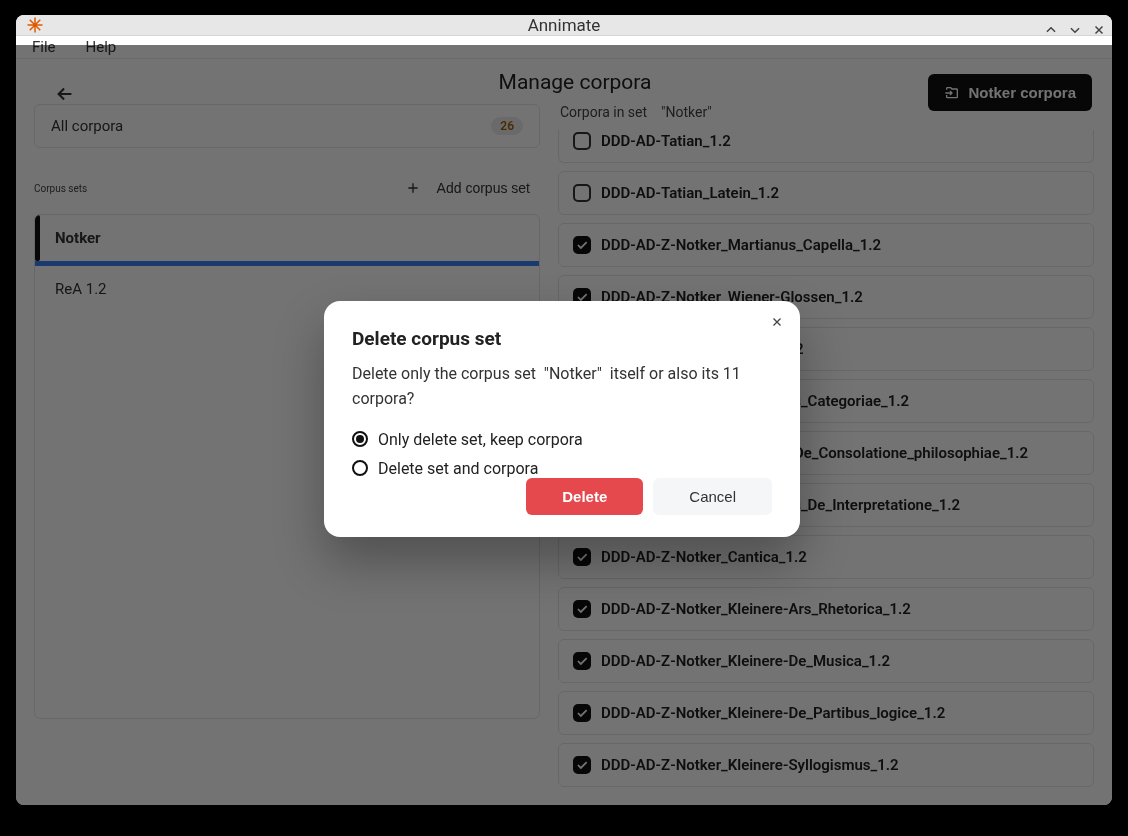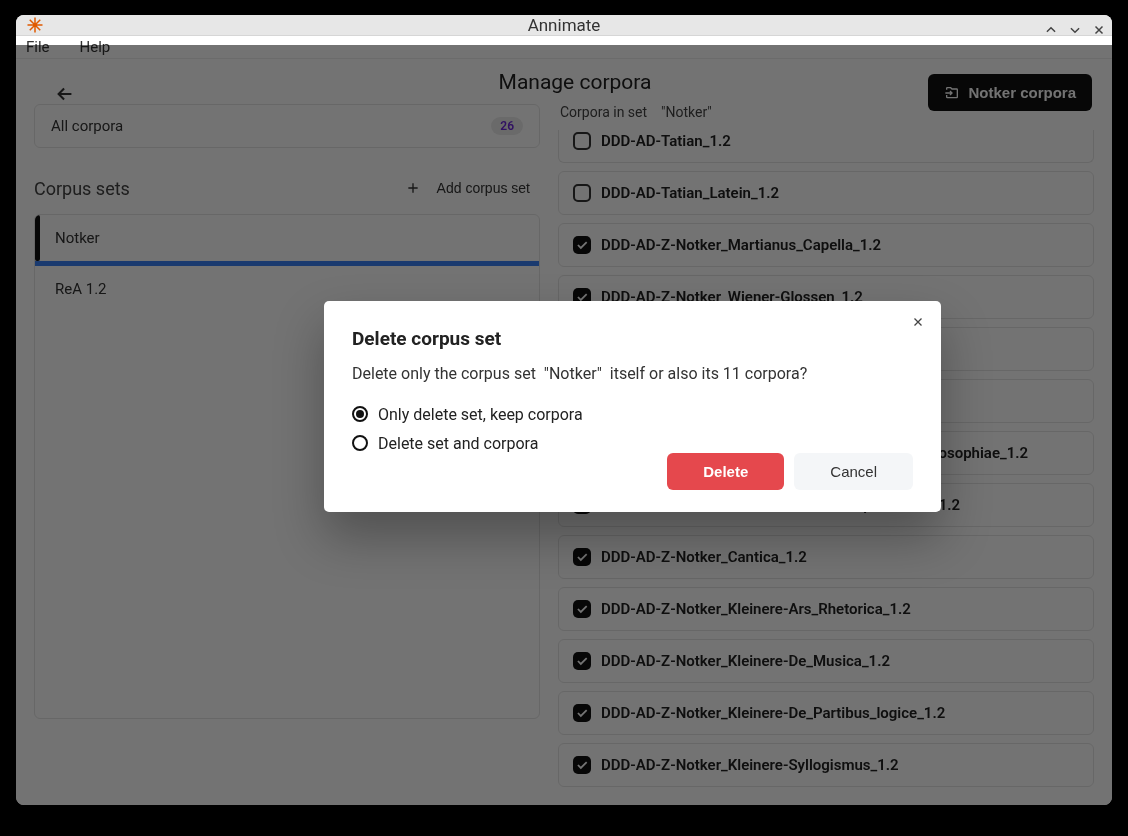--- a/index.html
+++ b/index.html
@@ -7,59 +7,59 @@
   
   .outer-frame { position: absolute; top: 0; left: 0; width: 1128px; height: 836px; background: #000; }
   .window { position: absolute; top: 15px; left: 16px; width: 1096px; height: 790px; background: #fff; border-radius: 8px; overflow: hidden; display: flex; flex-direction: column; box-shadow: 0 0 0 1px rgba(0,0,0,0.1); }
   
   .titlebar { height: 30px; background: #e7e7e7; display: flex; align-items: center; position: relative; border-bottom: 1px solid #d6d6d6; }
   .titlebar-icon { width: 18px; height: 18px; margin-left: 10px; color: #e05a00; display:flex; align-items:center; justify-content:center;}
   .titlebar-title { position: absolute; left: 0; right: 0; text-align: center; font-size: 17px; color: #333; pointer-events: none; }
   .titlebar-controls { position: absolute; right: 6px; top: 0; height: 30px; display: flex; align-items: center; gap: 10px; }
   .titlebar-ctrl { width: 14px; height: 14px; color: #444; cursor: pointer; display: flex; align-items: center; justify-content: center; }
   
-  .menubar { height: 32px; display: flex; align-items: center; gap: 30px; padding: 0 10px; font-size: 15px; color: #333; border-bottom: 1px solid #eee; }
+  .menubar { height: 32px; display: flex; align-items: center; gap: 30px; padding: 0 16px; font-size: 15px; color: #333; border-bottom: 1px solid #eee; }
   .menubar span { cursor: pointer; }
   
   .page-header { position: relative; height: 64px; display: flex; align-items: center; }
   .back-btn { position: absolute; left: 38px; top: 23px; width: 24px; height: 24px; color: #333; cursor: pointer; display: flex; align-items: center; }
   .page-title { width: 100%; text-align: center; font-size: 21px; font-weight: 400; color: #222; padding-left: 22px; }
   .import-btn { position: absolute; right: 20px; top: 15px; background: #111; color: #fff; border: none; border-radius: 6px; font-size: 15px; font-weight: 600; padding: 10px 16px; display: flex; align-items: center; gap: 8px; cursor: pointer; }
   .import-btn svg { width: 16px; height: 16px; }
   
   .content { flex: 1; display: flex; }
   .left-col { width: 542px; padding: 0 18px; }
   .right-col { flex: 1; padding: 0 18px 18px 0; display: flex; flex-direction: column; }
   
   .all-corpora { border: 1px solid #e5e5e5; border-radius: 6px; padding: 12px 16px; display: flex; justify-content: space-between; margin-bottom: 24px; }
   .all-corpora-label { font-size: 15px; color: #333; }
-  .badge { background: #ececec; color: #6d28d9; font-size: 12px; font-weight: 600; padding: 2px 9px; border-radius: 10px; }
+  .badge { background: #ececec; color: #a16207; font-size: 12px; font-weight: 600; padding: 2px 9px; border-radius: 10px; }
   
   .sets-header { display: flex; align-items: center; justify-content: space-between; margin-bottom: 10px; }
-  .sets-title { font-size: 18px; color: #444; }
+  .sets-title { font-size: 10px; color: #444; }
   .add-set-btn { display: flex; align-items: flex-end; gap: 16px; background: transparent; border: none; font-size: 14px; color: #333; padding: 8px 10px; border-radius: 6px; cursor: pointer; }
   
   .sets-list { border: 1px solid #e5e5e5; border-radius: 6px; overflow: hidden; height: 505px; }
   .set-row { display: flex; align-items: center; padding: 14px 20px; font-size: 15px; color: #333; cursor: pointer; }
-  .set-row.active { font-weight: 400; position: relative; }
+  .set-row.active { font-weight: 700; position: relative; }
   .set-row.active::before { content: ""; position: absolute; left: 0; top: 0; bottom: 0; width: 5px; background: #111; border-radius: 2px; }
   .set-row + .set-row { border-top: 5px solid #3b82f6; align-items: flex-end; }
   
   .right-header { font-size: 14px; color: #444; margin-bottom: 10px; padding-left: 2px; }
   .corpora-list { flex: 1; overflow: hidden; display: flex; flex-direction: column; gap: 8px; }
   .corpus-row { border: 1px solid #e5e5e5; border-radius: 6px; padding: 12px 14px; display: flex; align-items: center; gap: 10px; font-size: 15px; font-weight: 600; color: #222; }
   .corpus-row.first { border-top: none; border-top-left-radius: 0; border-top-right-radius: 0; padding-top: 2px; }
   .chk { width: 18px; height: 18px; border-radius: 5px; flex-shrink: 0; display: flex; align-items: center; justify-content: center; }
   .chk-off { border: 2px solid #333; }
   .chk-on { background: #111; color: #fff; }
   .chk-on svg { width: 14px; height: 14px; }
   
   .scrim { position: absolute; inset: 30px 0 0 0; background: rgba(0,0,0,0.55); }
   
-  .modal { position: absolute; left: 308px; top: 286px; width: 617px; background: #fff; border-radius: 5px; box-shadow: 0 25px 50px rgba(0,0,0,0.3); padding: 26px 28px 22px 28px; }
+  .modal { position: absolute; left: 308px; top: 286px; width: 476px; background: #fff; border-radius: 16px; box-shadow: 0 25px 50px rgba(0,0,0,0.3); padding: 26px 28px 22px 28px; }
   .modal-close { position: absolute; top: 10px; right: 12px; width: 22px; height: 22px; display: flex; align-items: center; justify-content: center; color: #444; cursor: pointer; font-size: 16px; }
   .modal-title { font-size: 19px; font-weight: 700; color: #222; margin-bottom: 12px; }
   .modal-body { font-size: 16px; color: #333; line-height: 1.55; margin-bottom: 18px; }
   .radio-group { display: flex; flex-direction: column; gap: 10px; }
   .radio-row { display: flex; align-items: center; gap: 10px; font-size: 16px; color: #222; cursor: pointer; }
   .radio { width: 16px; height: 16px; border: 2px solid #111; border-radius: 50%; display: flex; align-items: center; justify-content: center; flex-shrink: 0; }
   .radio-dot { width: 8px; height: 8px; background: #111; border-radius: 50%; }
   .modal-actions { display: flex; justify-content: flex-end; gap: 10px; }
   .btn-danger { background: #e5484d; color: #fff; border: none; border-radius: 6px; font-size: 15px; font-weight: 600; padding: 10px 36px; cursor: pointer; }
   .btn-secondary { background: #f4f6f8; color: #333; border: none; border-radius: 6px; font-size: 15px; font-weight: 500; padding: 10px 36px; cursor: pointer; }

